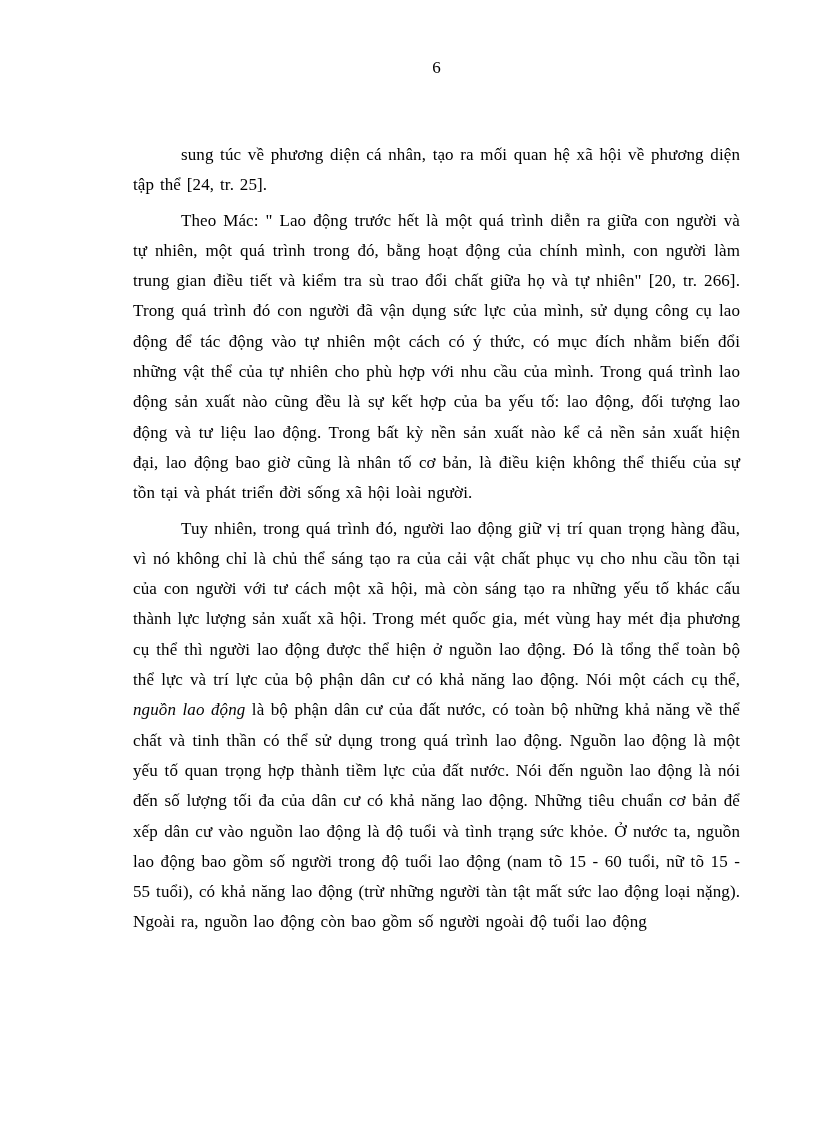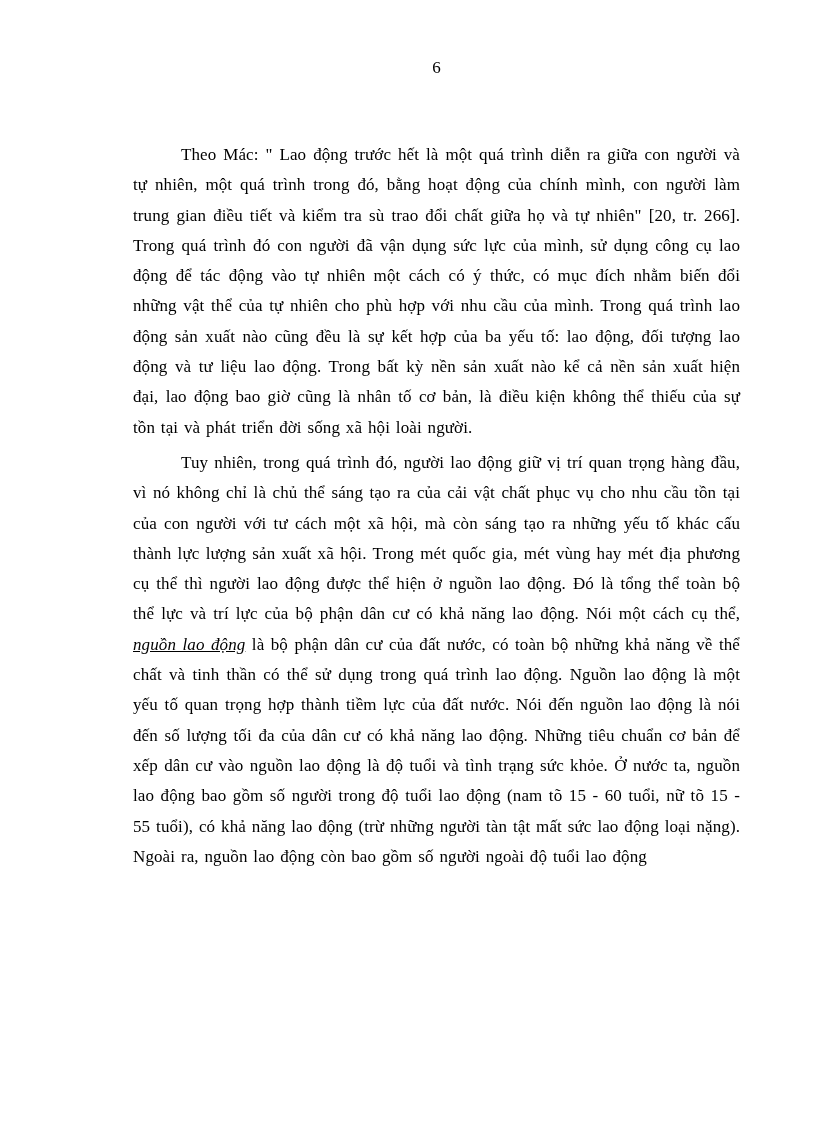--- a/index.html
+++ b/index.html
@@ -38,31 +38,31 @@
     text-align: justify;
     text-indent: 48px;
     word-spacing: 1.5px;
     letter-spacing: 0.1px;
   }
   .para + .para {
     margin-top: 5px;
   }
   .italic {
     font-style: italic;
-    text-decoration: underline;
   }
 </style>
 </head>
 <body>
 
 <div class="page">
 
   <div class="page-number">6</div>
 
   <div class="body-text">
 
+    <p class="para"><span>sung túc về phương diện cá nhân, tạo ra mối quan hệ xã hội về phương diện tập thể [24, tr. 25].</span></p>
 
     <p class="para"><span>Theo Mác: " Lao động trước hết là một quá trình diễn ra giữa con người và tự nhiên, một quá trình trong đó, bằng hoạt động của chính mình, con người làm trung gian điều tiết và kiểm tra sù trao đổi chất giữa họ và tự nhiên" [20, tr. 266]. Trong quá trình đó con người đã vận dụng sức lực của mình, sử dụng công cụ lao động để tác động vào tự nhiên một cách có ý thức, có mục đích nhằm biến đổi những vật thể của tự nhiên cho phù hợp với nhu cầu của mình. Trong quá trình lao động sản xuất nào cũng đều là sự kết hợp của ba yếu tố: lao động, đối tượng lao động và tư liệu lao động. Trong bất kỳ nền sản xuất nào kể cả nền sản xuất hiện đại, lao động bao giờ cũng là nhân tố cơ bản, là điều kiện không thể thiếu của sự tồn tại và phát triển đời sống xã hội loài người.</span></p>
 
     <p class="para"><span>Tuy nhiên, trong quá trình đó, người lao động giữ vị trí quan trọng hàng đầu, vì nó không chỉ là chủ thể sáng tạo ra của cải vật chất phục vụ cho nhu cầu tồn tại của con người với tư cách một xã hội, mà còn sáng tạo ra những yếu tố khác cấu thành lực lượng sản xuất xã hội. Trong mét quốc gia, mét vùng hay mét địa phương cụ thể thì người lao động được thể hiện ở nguồn lao động. Đó là tổng thể toàn bộ thể lực và trí lực của bộ phận dân cư có khả năng lao động. Nói một cách cụ thể, </span><span class="italic">nguồn lao động</span><span> là bộ phận dân cư của đất nước, có toàn bộ những khả năng về thể chất và tinh thần có thể sử dụng trong quá trình lao động. Nguồn lao động là một yếu tố quan trọng hợp thành tiềm lực của đất nước. Nói đến nguồn lao động là nói đến số lượng tối đa của dân cư có khả năng lao động. Những tiêu chuẩn cơ bản để xếp dân cư vào nguồn lao động là độ tuổi và tình trạng sức khỏe. Ở nước ta, nguồn lao động bao gồm số người trong độ tuổi lao động (nam tõ 15 - 60 tuổi, nữ tõ 15 - 55 tuổi), có khả năng lao động (trừ những người tàn tật mất sức lao động loại nặng). Ngoài ra, nguồn lao động còn bao gồm số người ngoài độ tuổi lao động</span></p>
 
   </div>
 </div>
 
 </body></html>

